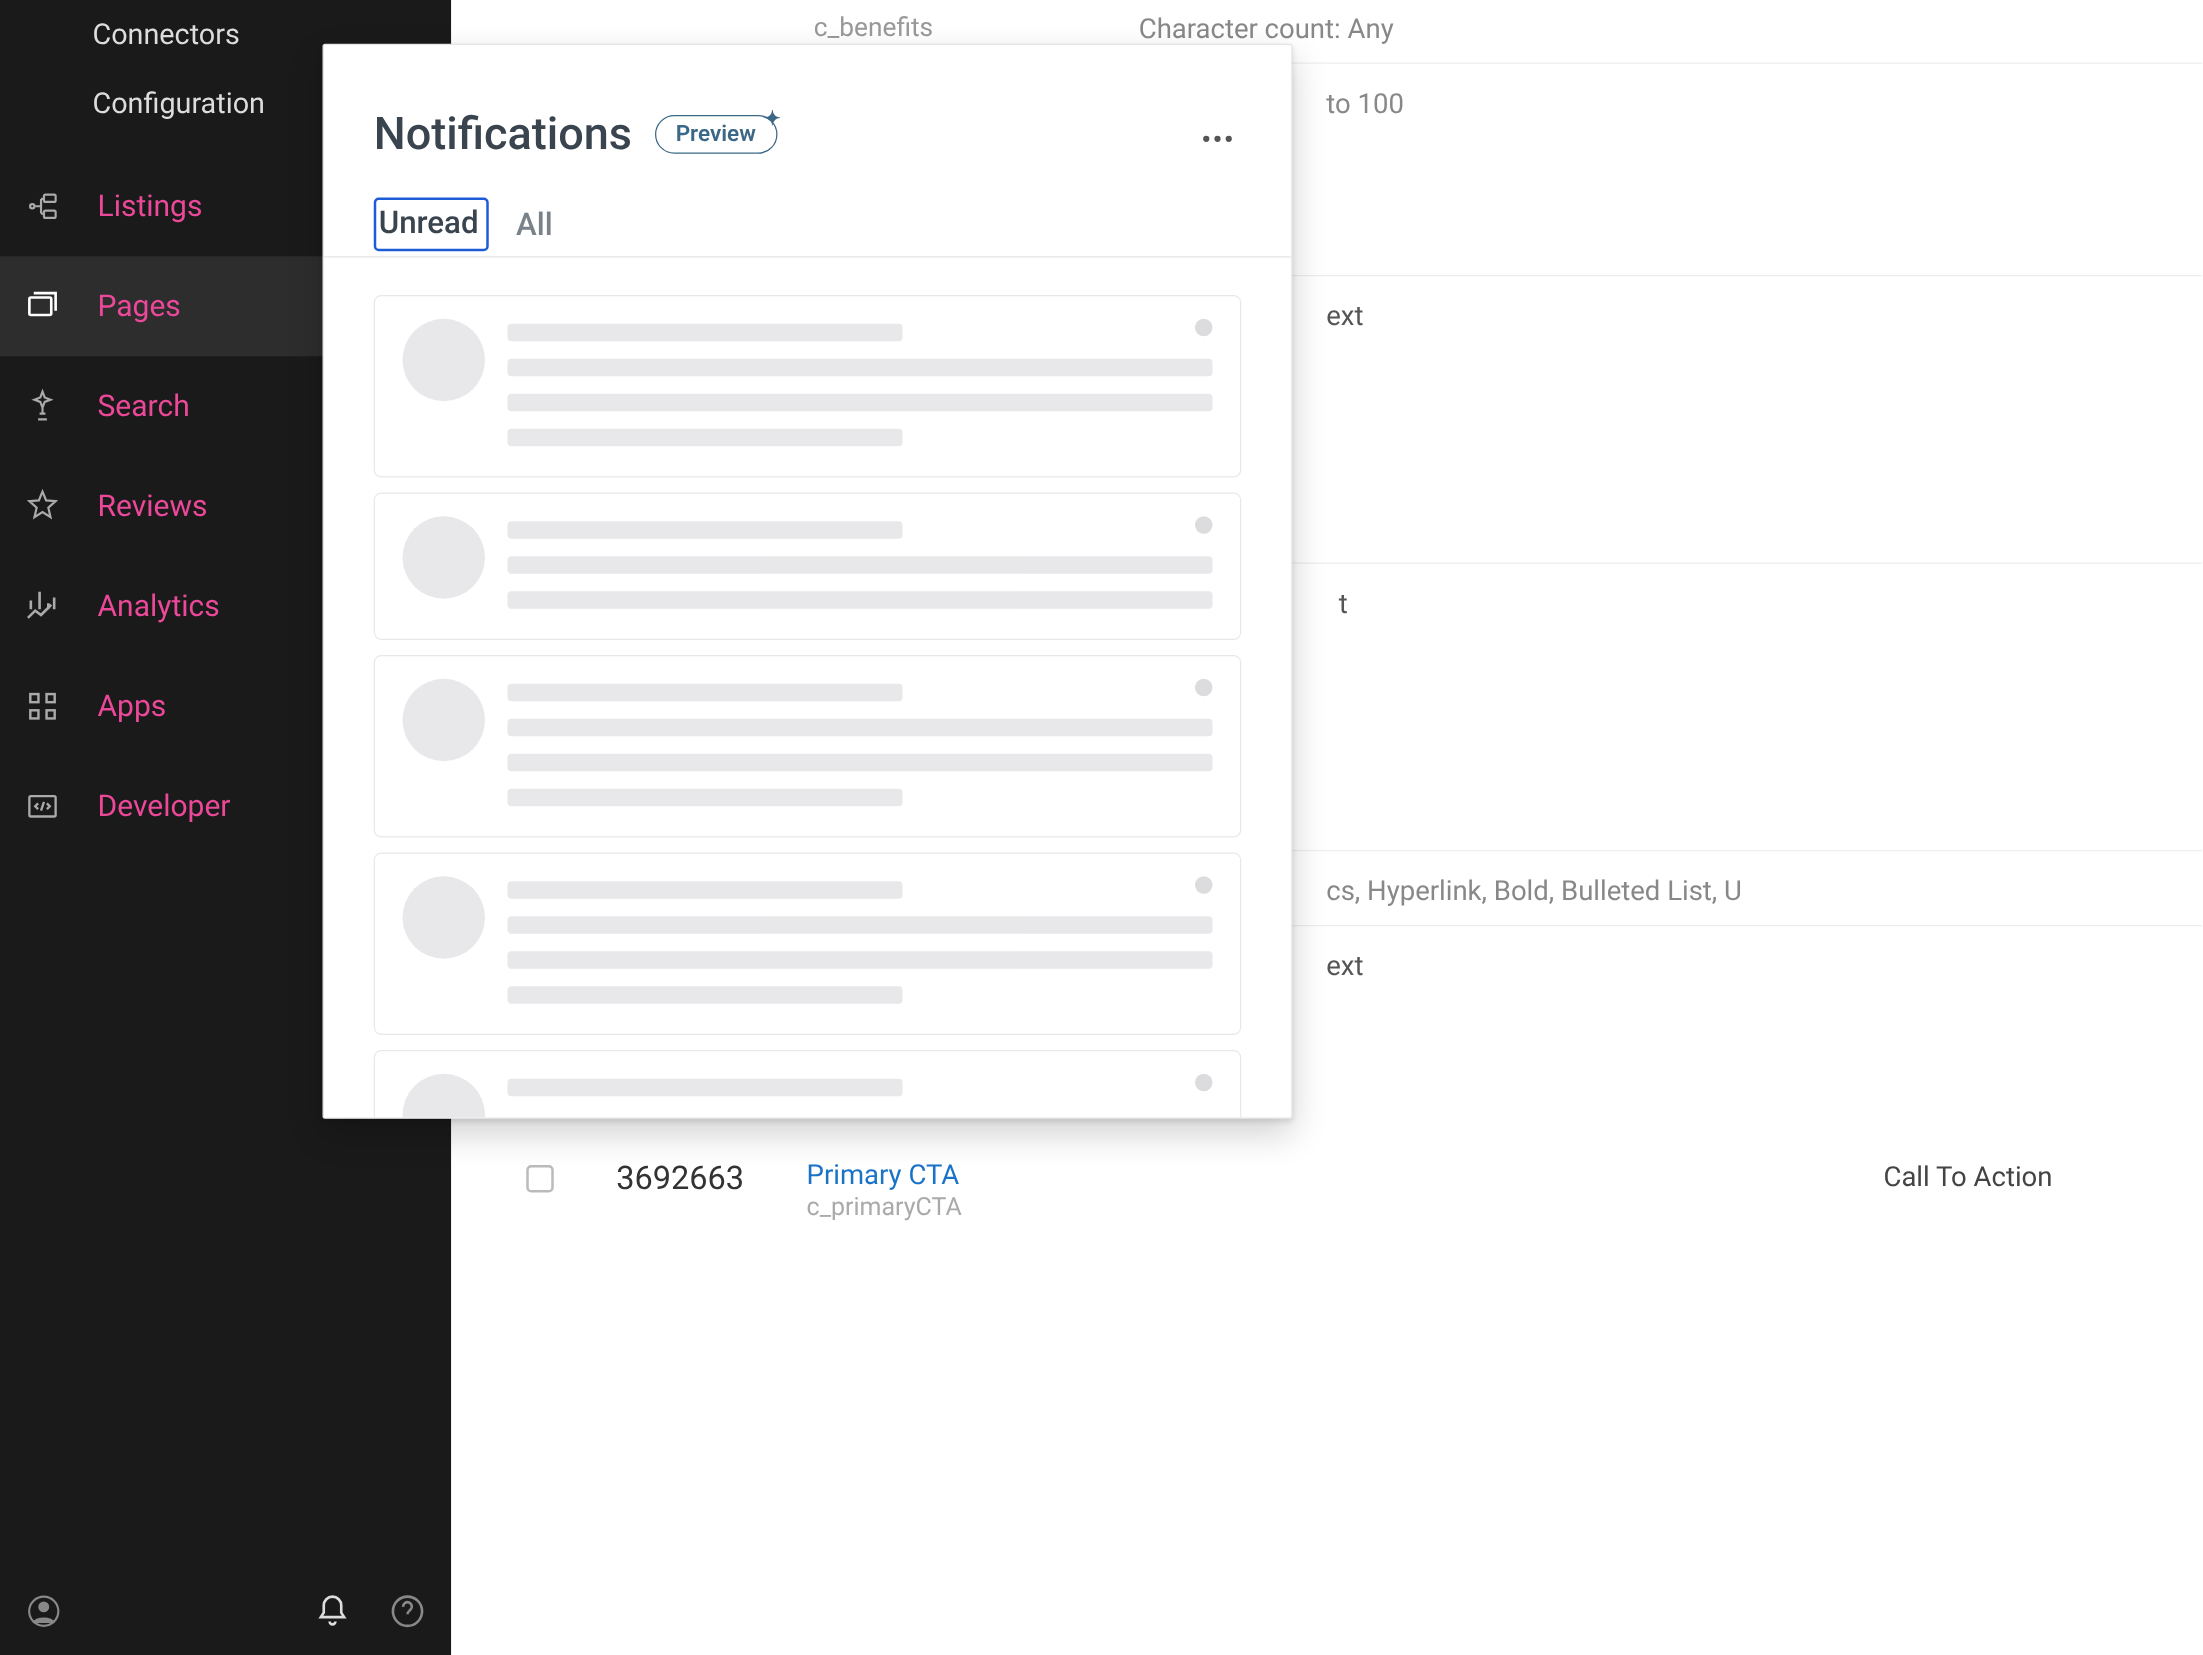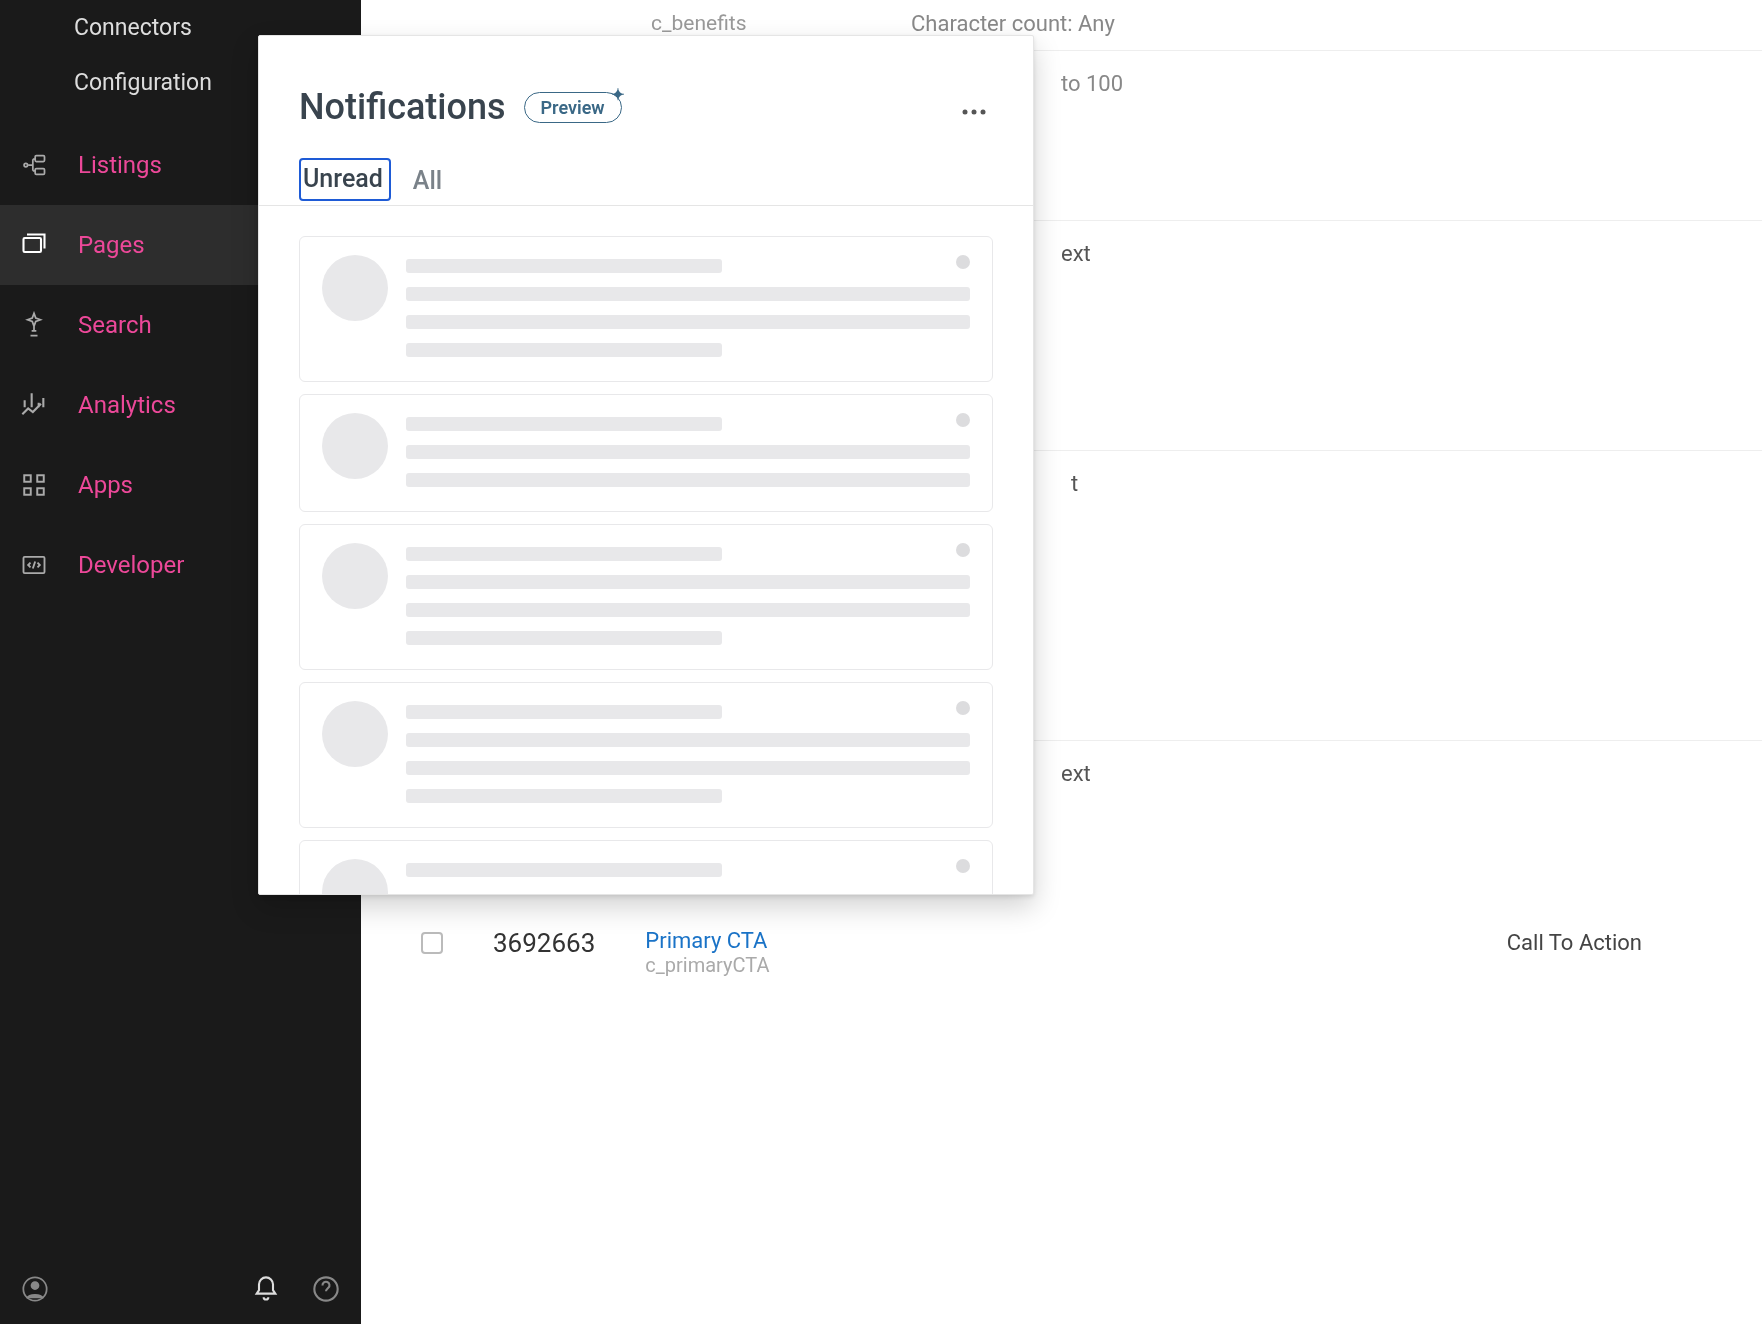--- a/index.html
+++ b/index.html
@@ -272,20 +272,28 @@
 
     <div class="sidebar-item">
       <span class="sidebar-icon">
         <svg width="28" height="28" viewBox="0 0 24 24" fill="none" stroke="#aaa" stroke-width="1.5">
             <path d="M12 2l1.5 4 4 1.5-4 1.5L12 13l-1.5-4-4-1.5 4-1.5z M12 13v4M9 21h6M10 17h4"></path>
           </svg>
       </span>
       <span>Search</span>
     </div>
 
+    <div class="sidebar-item">
+      <span class="sidebar-icon">
+        <svg width="28" height="28" viewBox="0 0 24 24" fill="none" stroke="#aaa" stroke-width="1.5">
+            <path d="M12 2l2.5 6 6.5.5-5 4.5 1.5 6.5L12 16l-5.5 3.5L8 13 3 8.5l6.5-.5z"></path>
+          </svg>
+      </span>
+      <span>Reviews</span>
+    </div>
 
     <div class="sidebar-item">
       <span class="sidebar-icon">
         <svg width="28" height="28" viewBox="0 0 24 24" fill="none" stroke="#aaa" stroke-width="1.8">
             <path d="M4 14v-6M10 14V2M16 14v-4M20 14V6M2 20l5-5 4 3 7-7"></path>
           </svg>
       </span>
       <span>Analytics</span>
     </div>
 
@@ -345,20 +353,23 @@
   </div>
   <div class="bg-row" style="top:160px; border-top:none"></div>
   <div class="bg-row" style="top:220px">
     <span style="position:absolute; left:660px; color:#555; font-size:22px">ext</span>
   </div>
   <div class="bg-row" style="top:380px; border-top:none"></div>
   <div class="bg-row" style="top:450px">
     <span style="position:absolute; left:670px; color:#555; font-size:22px">t</span>
   </div>
   <div class="bg-row" style="top:610px; border-top:none"></div>
+  <div class="bg-row" style="top:680px">
+    <span style="position:absolute; left:660px; color:#888; font-size:22px">cs, Hyperlink, Bold, Bulleted List, U</span>
+  </div>
   <div class="bg-row" style="top:740px">
     <span style="position:absolute; left:660px; color:#555; font-size:22px">ext</span>
   </div>
 
   <div class="table-row-bottom">
     <div class="checkbox-box"></div>
     <div class="row-id">3692663</div>
     <div style="display:flex; flex-direction:column;margin-top:20px;">
       <span class="row-link">Primary CTA</span>
       <span class="row-sub">c_primaryCTA</span>

